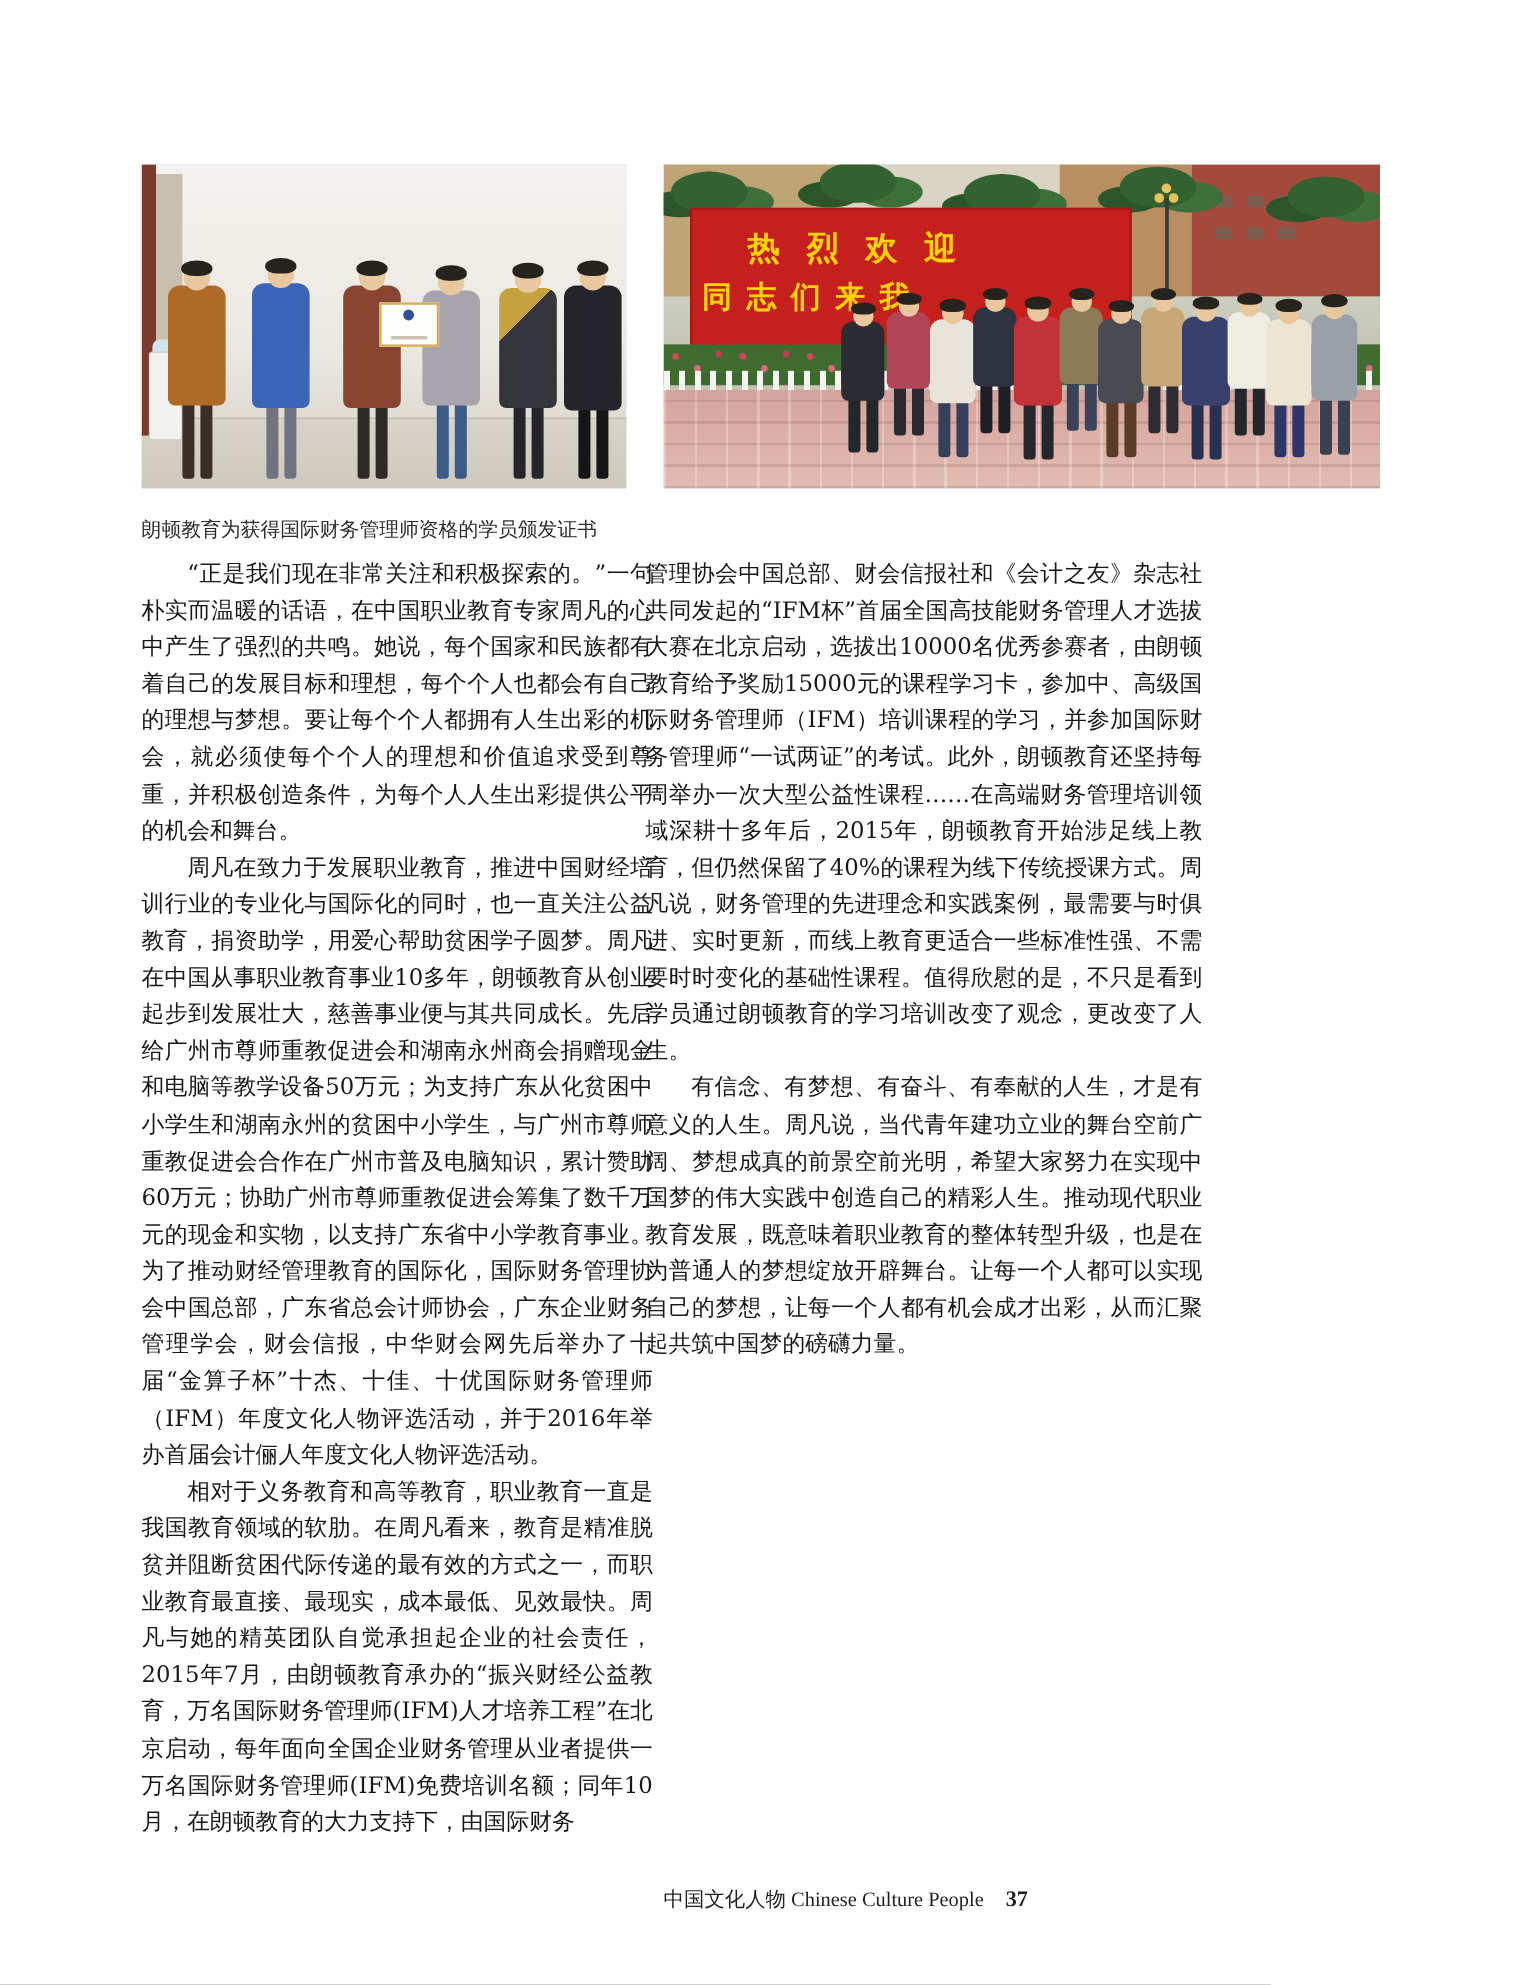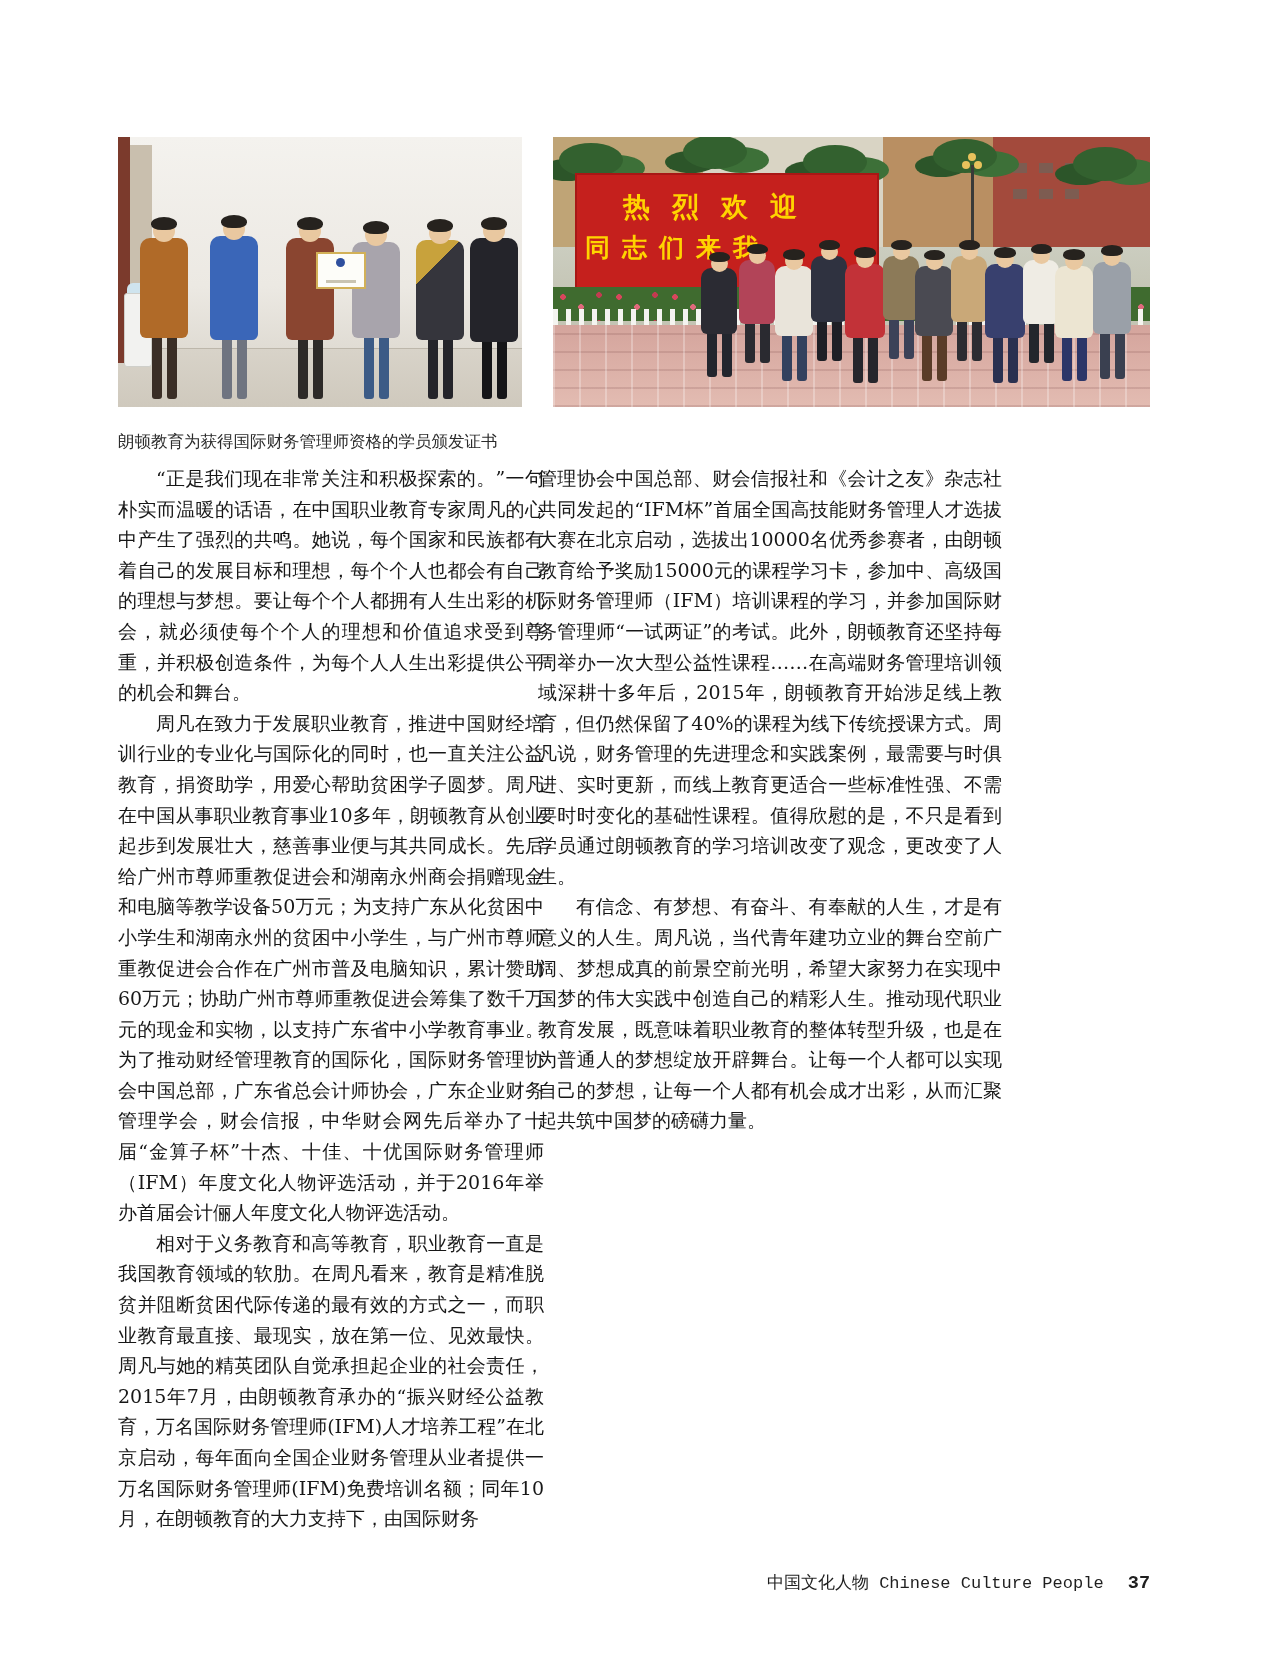--- a/index.html
+++ b/index.html
@@ -40,21 +40,21 @@
   .bld{position:absolute;top:0;height:110px;}
   .bld1{left:0;width:150px;background:#bfa476;}
   .bld2{left:150px;width:180px;background:#d9d4c4;}
   .bld3{left:330px;width:110px;background:#b98f62;}
   .bld4{left:440px;width:157px;background:#a34a3c;}
   .win{position:absolute;width:14px;height:10px;background:#5f6b63;opacity:.55;}
   .palm{position:absolute;width:64px;height:34px;border-radius:50%;background:#33612f;
         box-shadow:26px 8px 0 -4px #3d7038,-24px 10px 0 -6px #2c5529;}
   .lamp{position:absolute;left:418px;top:28px;width:3px;height:140px;background:#3a3a38;}
   .lamp::before{content:"";position:absolute;left:-9px;top:-4px;width:8px;height:8px;border-radius:50%;background:#e8c25c;box-shadow:12px 0 0 #e8c25c,6px -8px 0 #e8c25c;}
-  .banner{position:absolute;left:22px;top:36px;width:304px;height:126px;background:#c5201d;
+  .banner{position:absolute;left:22px;top:36px;width:368px;height:126px;background:#c5201d;
           box-shadow:0 0 0 2px #a81715 inset;}
   .banner-l1{margin:16px 0 0 48px;font-family:"DejaVu Sans","Liberation Sans",sans-serif;
              font-weight:700;font-size:27px;color:#ffd400;letter-spacing:22px;white-space:nowrap;}
   .banner-l2{margin:6px 0 0 10px;font-family:"DejaVu Sans","Liberation Sans",sans-serif;
              font-weight:700;font-size:25px;color:#ffd400;letter-spacing:12px;white-space:nowrap;}
   .flowerbed{position:absolute;left:0;right:0;top:150px;height:34px;background:#3f6b2f;
              background-image:radial-gradient(circle 3px at 10px 10px,#d8465c 90%,transparent),
                               radial-gradient(circle 3px at 28px 20px,#e06a7c 90%,transparent),
                               radial-gradient(circle 3px at 46px 8px,#c23b50 90%,transparent);
              background-size:56px 28px;}
@@ -73,22 +73,22 @@
   .cap-right{left:553px;top:414px;width:605px;}
 
   
   .col{position:absolute;top:463px;font-size:19px;line-height:30.6px;text-align:justify;color:#171717;}
   .col-left{left:118px;width:426px;}
   .col-right{left:538px;width:464px;}
   .col p{margin:0;text-indent:2em;}
   .col p.cont{text-indent:0;}
 
   
-  .footer{position:absolute;left:553px;top:1571px;width:597px;text-align:right;
-          font-family:Liberation Mono, monospace;font-size:17px;color:#1f1f1f;}
+  .footer{position:absolute;left:553px;top:1571px;width:597px;
+          font-family:Liberation Serif, serif;font-size:17px;color:#1f1f1f;}
   .footer .pagenum{font-weight:700;font-size:18.5px;margin-left:14px;}
 </style>
 </head>
 <body>
 
 <div class="page">
 
   <figure class="photo photo-left" style="margin:0">
     <div class="ph-wall"></div>
     <div class="ph-base"></div>
@@ -270,21 +270,21 @@
       <span class="fl">
           <i></i>
           <i></i>
         </span>
     </div>
   </figure>
 
   <div class="col col-left">
     <p>“正是我们现在非常关注和积极探索的。”一句朴实而温暖的话语，在中国职业教育专家周凡的心中产生了强烈的共鸣。她说，每个国家和民族都有着自己的发展目标和理想，每个个人也都会有自己的理想与梦想。要让每个个人都拥有人生出彩的机会，就必须使每个个人的理想和价值追求受到尊重，并积极创造条件，为每个人人生出彩提供公平的机会和舞台。</p>
     <p>周凡在致力于发展职业教育，推进中国财经培训行业的专业化与国际化的同时，也一直关注公益教育，捐资助学，用爱心帮助贫困学子圆梦。周凡在中国从事职业教育事业10多年，朗顿教育从创业起步到发展壮大，慈善事业便与其共同成长。先后给广州市尊师重教促进会和湖南永州商会捐赠现金和电脑等教学设备50万元；为支持广东从化贫困中小学生和湖南永州的贫困中小学生，与广州市尊师重教促进会合作在广州市普及电脑知识，累计赞助60万元；协助广州市尊师重教促进会筹集了数千万元的现金和实物，以支持广东省中小学教育事业。为了推动财经管理教育的国际化，国际财务管理协会中国总部，广东省总会计师协会，广东企业财务管理学会，财会信报，中华财会网先后举办了十届“金算子杯”十杰、十佳、十优国际财务管理师（IFM）年度文化人物评选活动，并于2016年举办首届会计俪人年度文化人物评选活动。</p>
-    <p>相对于义务教育和高等教育，职业教育一直是我国教育领域的软肋。在周凡看来，教育是精准脱贫并阻断贫困代际传递的最有效的方式之一，而职业教育最直接、最现实，放在第一位、见效最快。周凡与她的精英团队自觉承担起企业的社会责任，2015年7月，由朗顿教育承办的“振兴财经公益教育，万名国际财务管理师(IFM)人才培养工程”在北京启动，每年面向全国企业财务管理从业者提供一万名国际财务管理师(IFM)免费培训名额；同年10月，在朗顿教育的大力支持下，由国际财务</p>
+    <p>相对于义务教育和高等教育，职业教育一直是我国教育领域的软肋。在周凡看来，教育是精准脱贫并阻断贫困代际传递的最有效的方式之一，而职业教育最直接、最现实，成本最低、见效最快。周凡与她的精英团队自觉承担起企业的社会责任，2015年7月，由朗顿教育承办的“振兴财经公益教育，万名国际财务管理师(IFM)人才培养工程”在北京启动，每年面向全国企业财务管理从业者提供一万名国际财务管理师(IFM)免费培训名额；同年10月，在朗顿教育的大力支持下，由国际财务</p>
   </div>
   <div class="col col-right">
     <p class="cont">管理协会中国总部、财会信报社和《会计之友》杂志社共同发起的“IFM杯”首届全国高技能财务管理人才选拔大赛在北京启动，选拔出10000名优秀参赛者，由朗顿教育给予奖励15000元的课程学习卡，参加中、高级国际财务管理师（IFM）培训课程的学习，并参加国际财务管理师“一试两证”的考试。此外，朗顿教育还坚持每周举办一次大型公益性课程……在高端财务管理培训领域深耕十多年后，2015年，朗顿教育开始涉足线上教育，但仍然保留了40%的课程为线下传统授课方式。周凡说，财务管理的先进理念和实践案例，最需要与时俱进、实时更新，而线上教育更适合一些标准性强、不需要时时变化的基础性课程。值得欣慰的是，不只是看到学员通过朗顿教育的学习培训改变了观念，更改变了人生。</p>
     <p>有信念、有梦想、有奋斗、有奉献的人生，才是有意义的人生。周凡说，当代青年建功立业的舞台空前广阔、梦想成真的前景空前光明，希望大家努力在实现中国梦的伟大实践中创造自己的精彩人生。推动现代职业教育发展，既意味着职业教育的整体转型升级，也是在为普通人的梦想绽放开辟舞台。让每一个人都可以实现自己的梦想，让每一个人都有机会成才出彩，从而汇聚起共筑中国梦的磅礴力量。</p>
   </div>
 
   <div class="footer">
     <span>中国文化人物</span>
     <span>Chinese Culture People</span>
     <span class="pagenum">37</span>

